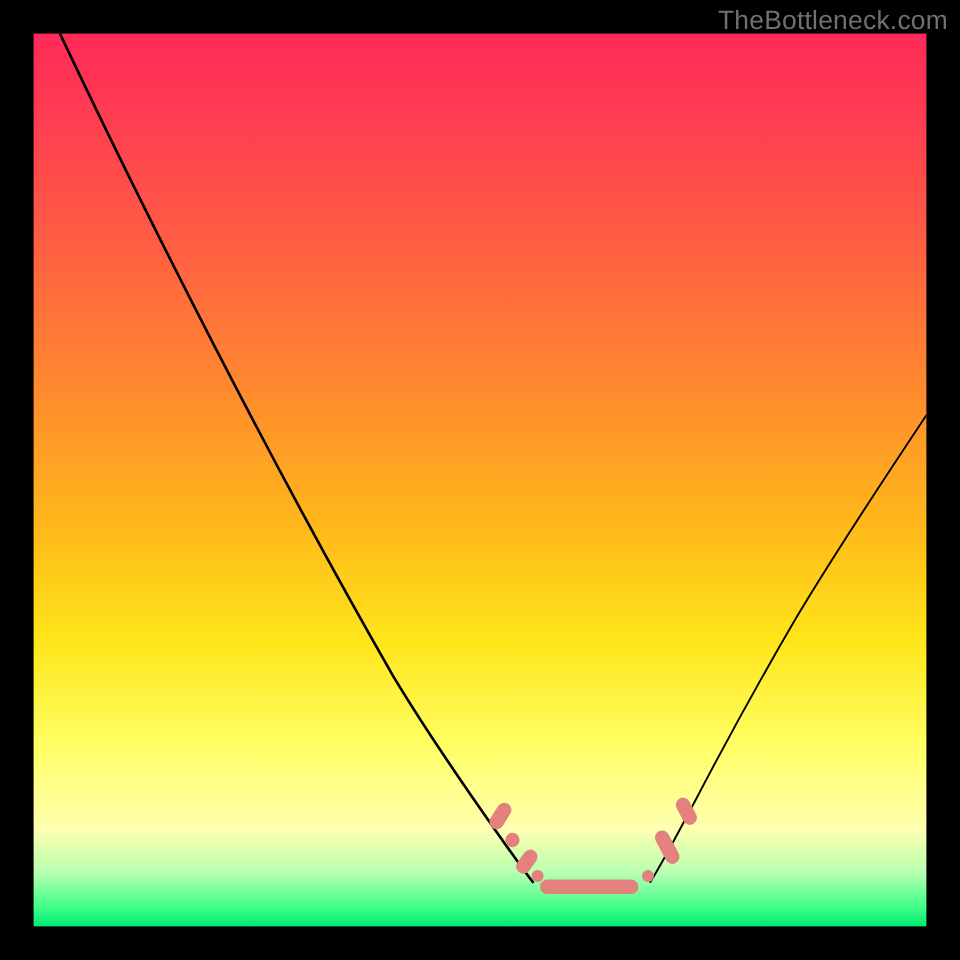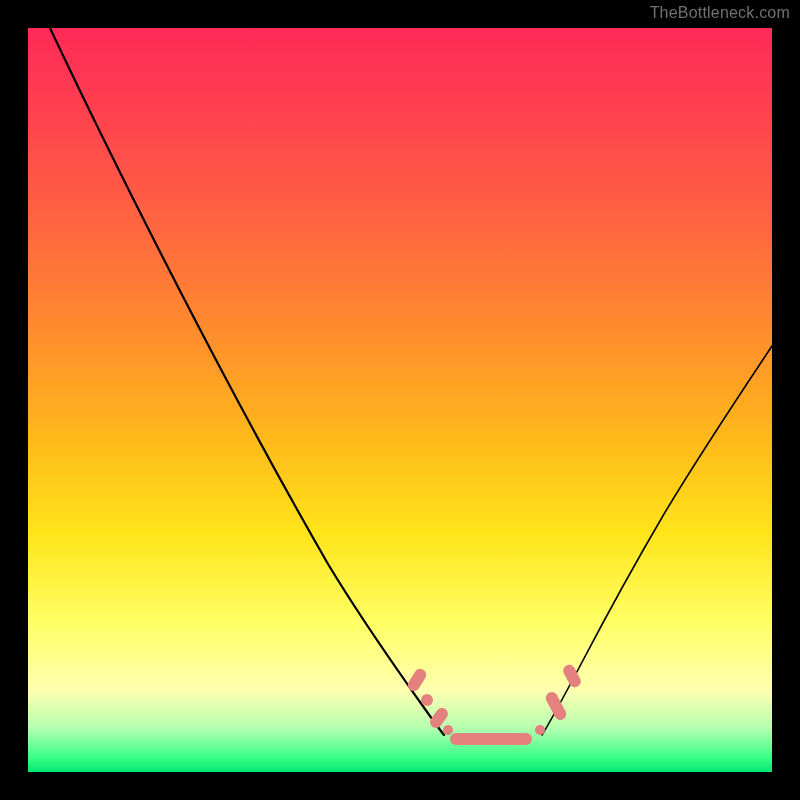--- a/index.html
+++ b/index.html
@@ -39,21 +39,21 @@
       #b8ffb0 94%,
       #3bff88 98%,
       #00e870 100%
     );
   }
   .watermark {
     position: absolute;
     top: 4px;
     right: 10px;
     color: #707070;
-    font-size: 16px;
+    font-size: 22px;
     font-weight: 500;
     letter-spacing: 0.2px;
     user-select: none;
   }
   svg.curves {
     position: absolute;
     top: 0;
     left: 0;
     width: 744px;
     height: 744px;

